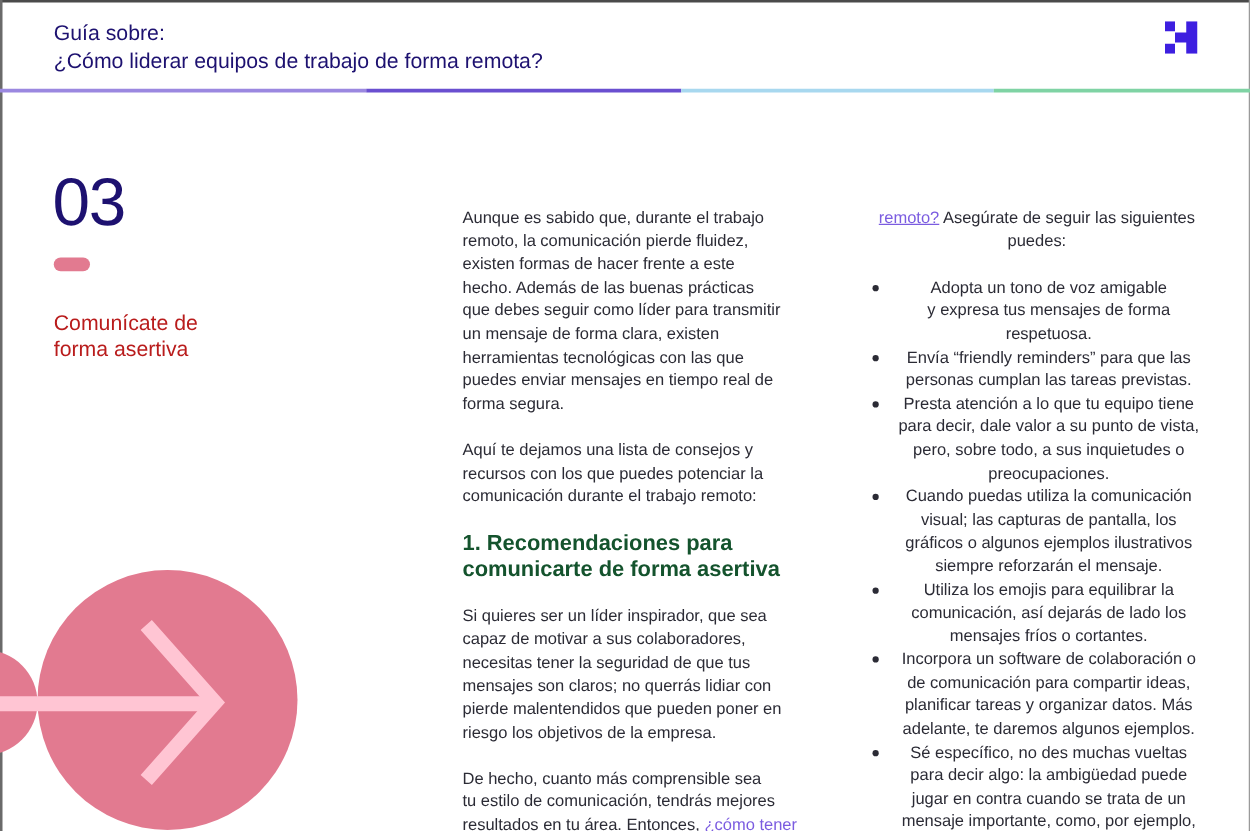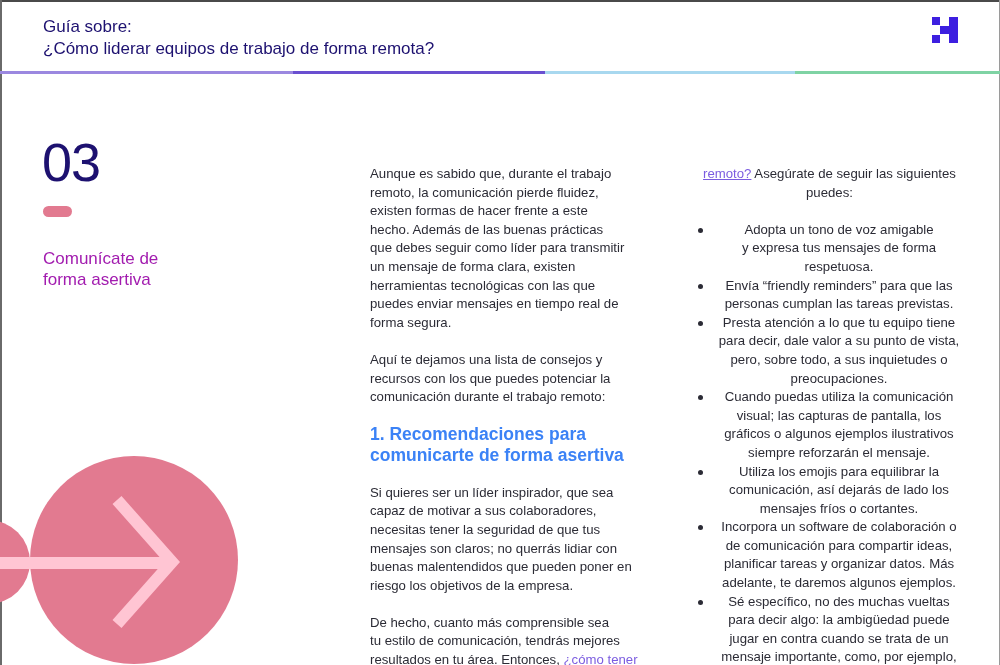--- a/index.html
+++ b/index.html
@@ -25,32 +25,32 @@
   .rule.r3 { left: 545px; width: 250px; background: #a8d8ef; }
   .rule.r4 { left: 795px; width: 205px; background: #7fd3a4; }
 
   .section-number {
     position: absolute; left: 42px; top: 132px;
     font-size: 54px; line-height: 60px; color: #1d1170; letter-spacing: -1px;
   }
   .pill { position: absolute; left: 43px; top: 206px; width: 29px; height: 11px; border-radius: 6px; background: #e27a90; }
   .section-title {
     position: absolute; left: 43px; top: 248px;
-    font-size: 17px; line-height: 21px; color: #a21caf;
+    font-size: 17px; line-height: 21px; color: #b91c1c;
   }
 
   .deco { position: absolute; left: 0; top: 440px; width: 360px; height: 225px; }
 
   .col { position: absolute; font-size: 13.2px; line-height: 18.6px; color: #2b2b35; margin-top: 28px; }
   .col p { margin: 0; }
   .col-mid { left: 370px; top: 137px; width: 275px; }
   .col-right { left: 692px; top: 137px; width: 275px; text-align: center; }
 
   .subhead {
-    font-size: 17.5px; line-height: 21px; color: #3b82f6; font-weight: bold;
+    font-size: 17.5px; line-height: 21px; color: #14532d; font-weight: bold;
     margin: 0;
   }
   a.inline-link { color: #7b5ce0; text-decoration: underline; }
 
   ul.tips { margin: 0; padding: 0 0 0 19px; list-style: none; }
   ul.tips li { position: relative; }
   ul.tips li::before {
     content: ""; position: absolute; left: -13px; top: 7px;
     width: 5px; height: 5px; border-radius: 50%; background: #2b2b35;
   }
@@ -112,21 +112,21 @@
   </p>
   <h2 class="subhead" style="margin-top:17px;">
     <span>1. Recomendaciones para</span><br>
     <span>comunicarte de forma asertiva</span>
   </h2>
   <p style="margin-top:18px;">
     <span>Si quieres ser un líder inspirador, que sea</span><br>
     <span>capaz de motivar a sus colaboradores,</span><br>
     <span>necesitas tener la seguridad de que tus</span><br>
     <span>mensajes son claros; no querrás lidiar con</span><br>
-    <span>buenas malentendidos que pueden poner en</span><br>
+    <span>pierde malentendidos que pueden poner en</span><br>
     <span>riesgo los objetivos de la empresa.</span>
   </p>
   <p style="margin-top:18.6px;">
     <span>De hecho, cuanto más comprensible sea</span><br>
     <span>tu estilo de comunicación, tendrás mejores</span><br>
     <span>resultados en tu área. Entonces, </span><a class="inline-link" href="#">¿cómo tener</a><br>
     <a class="inline-link" href="#">una comunicación asertiva trabajando en</a>
   </p>
 </div>
 

